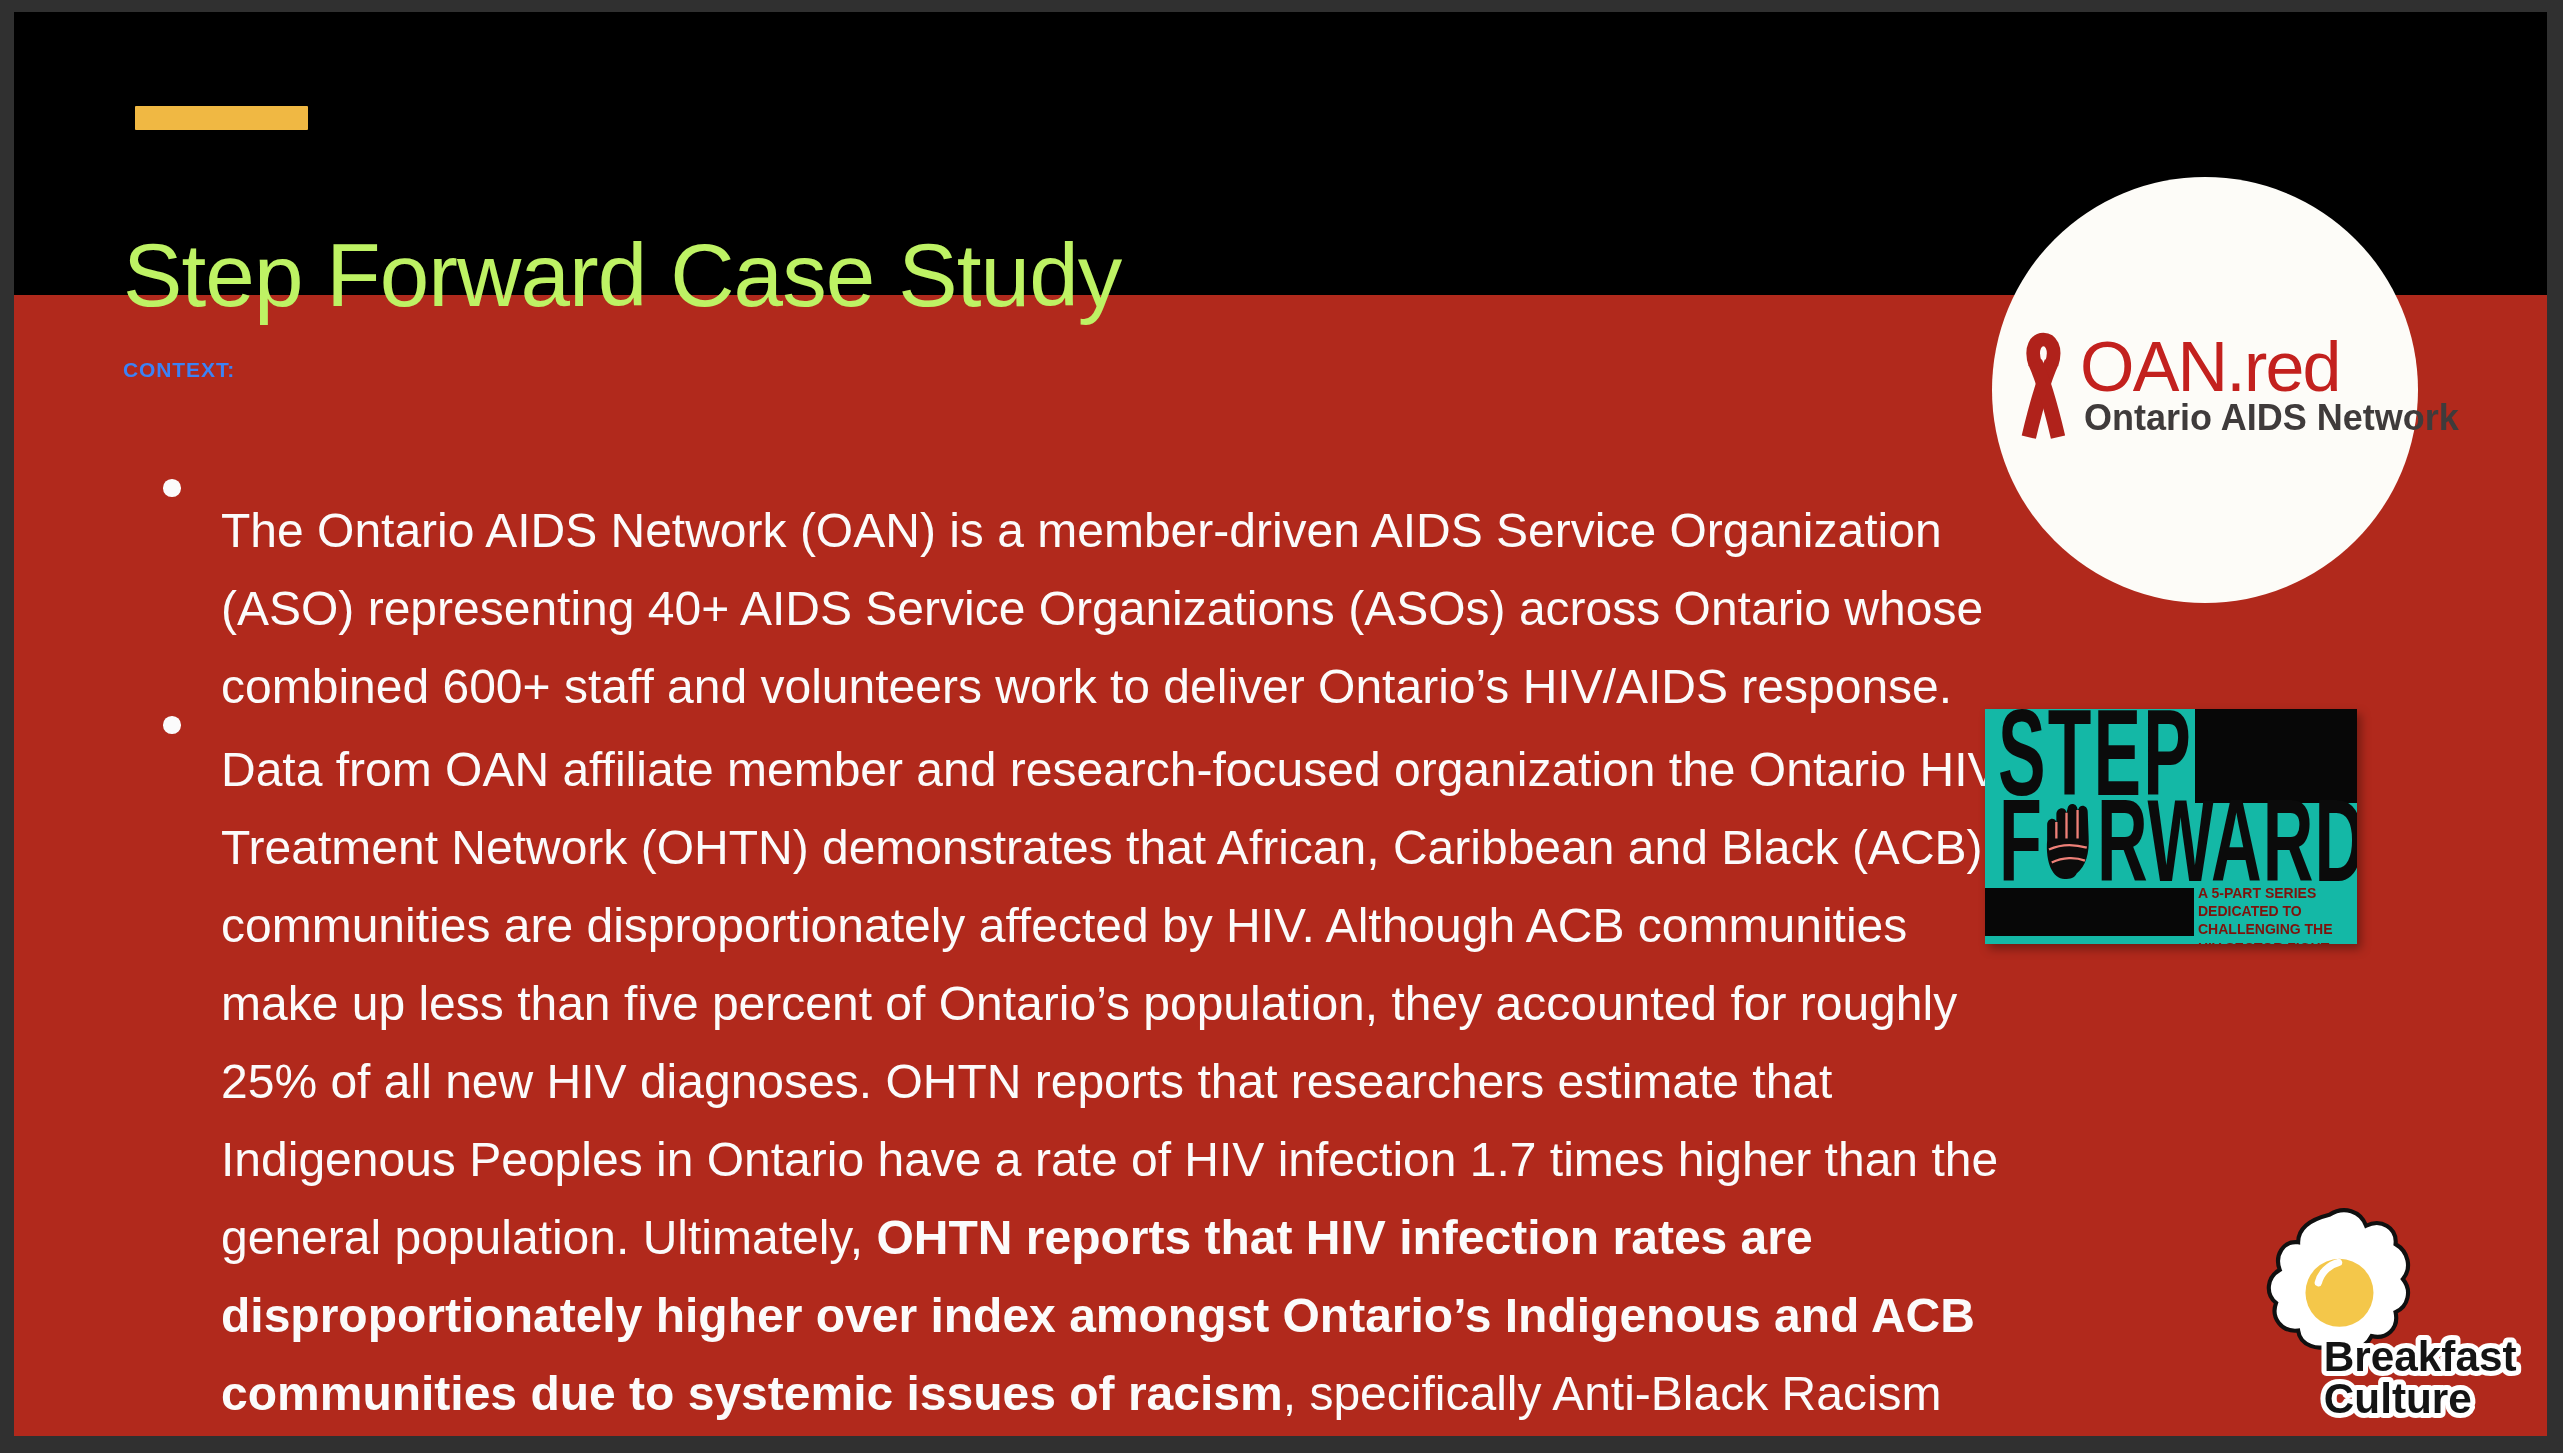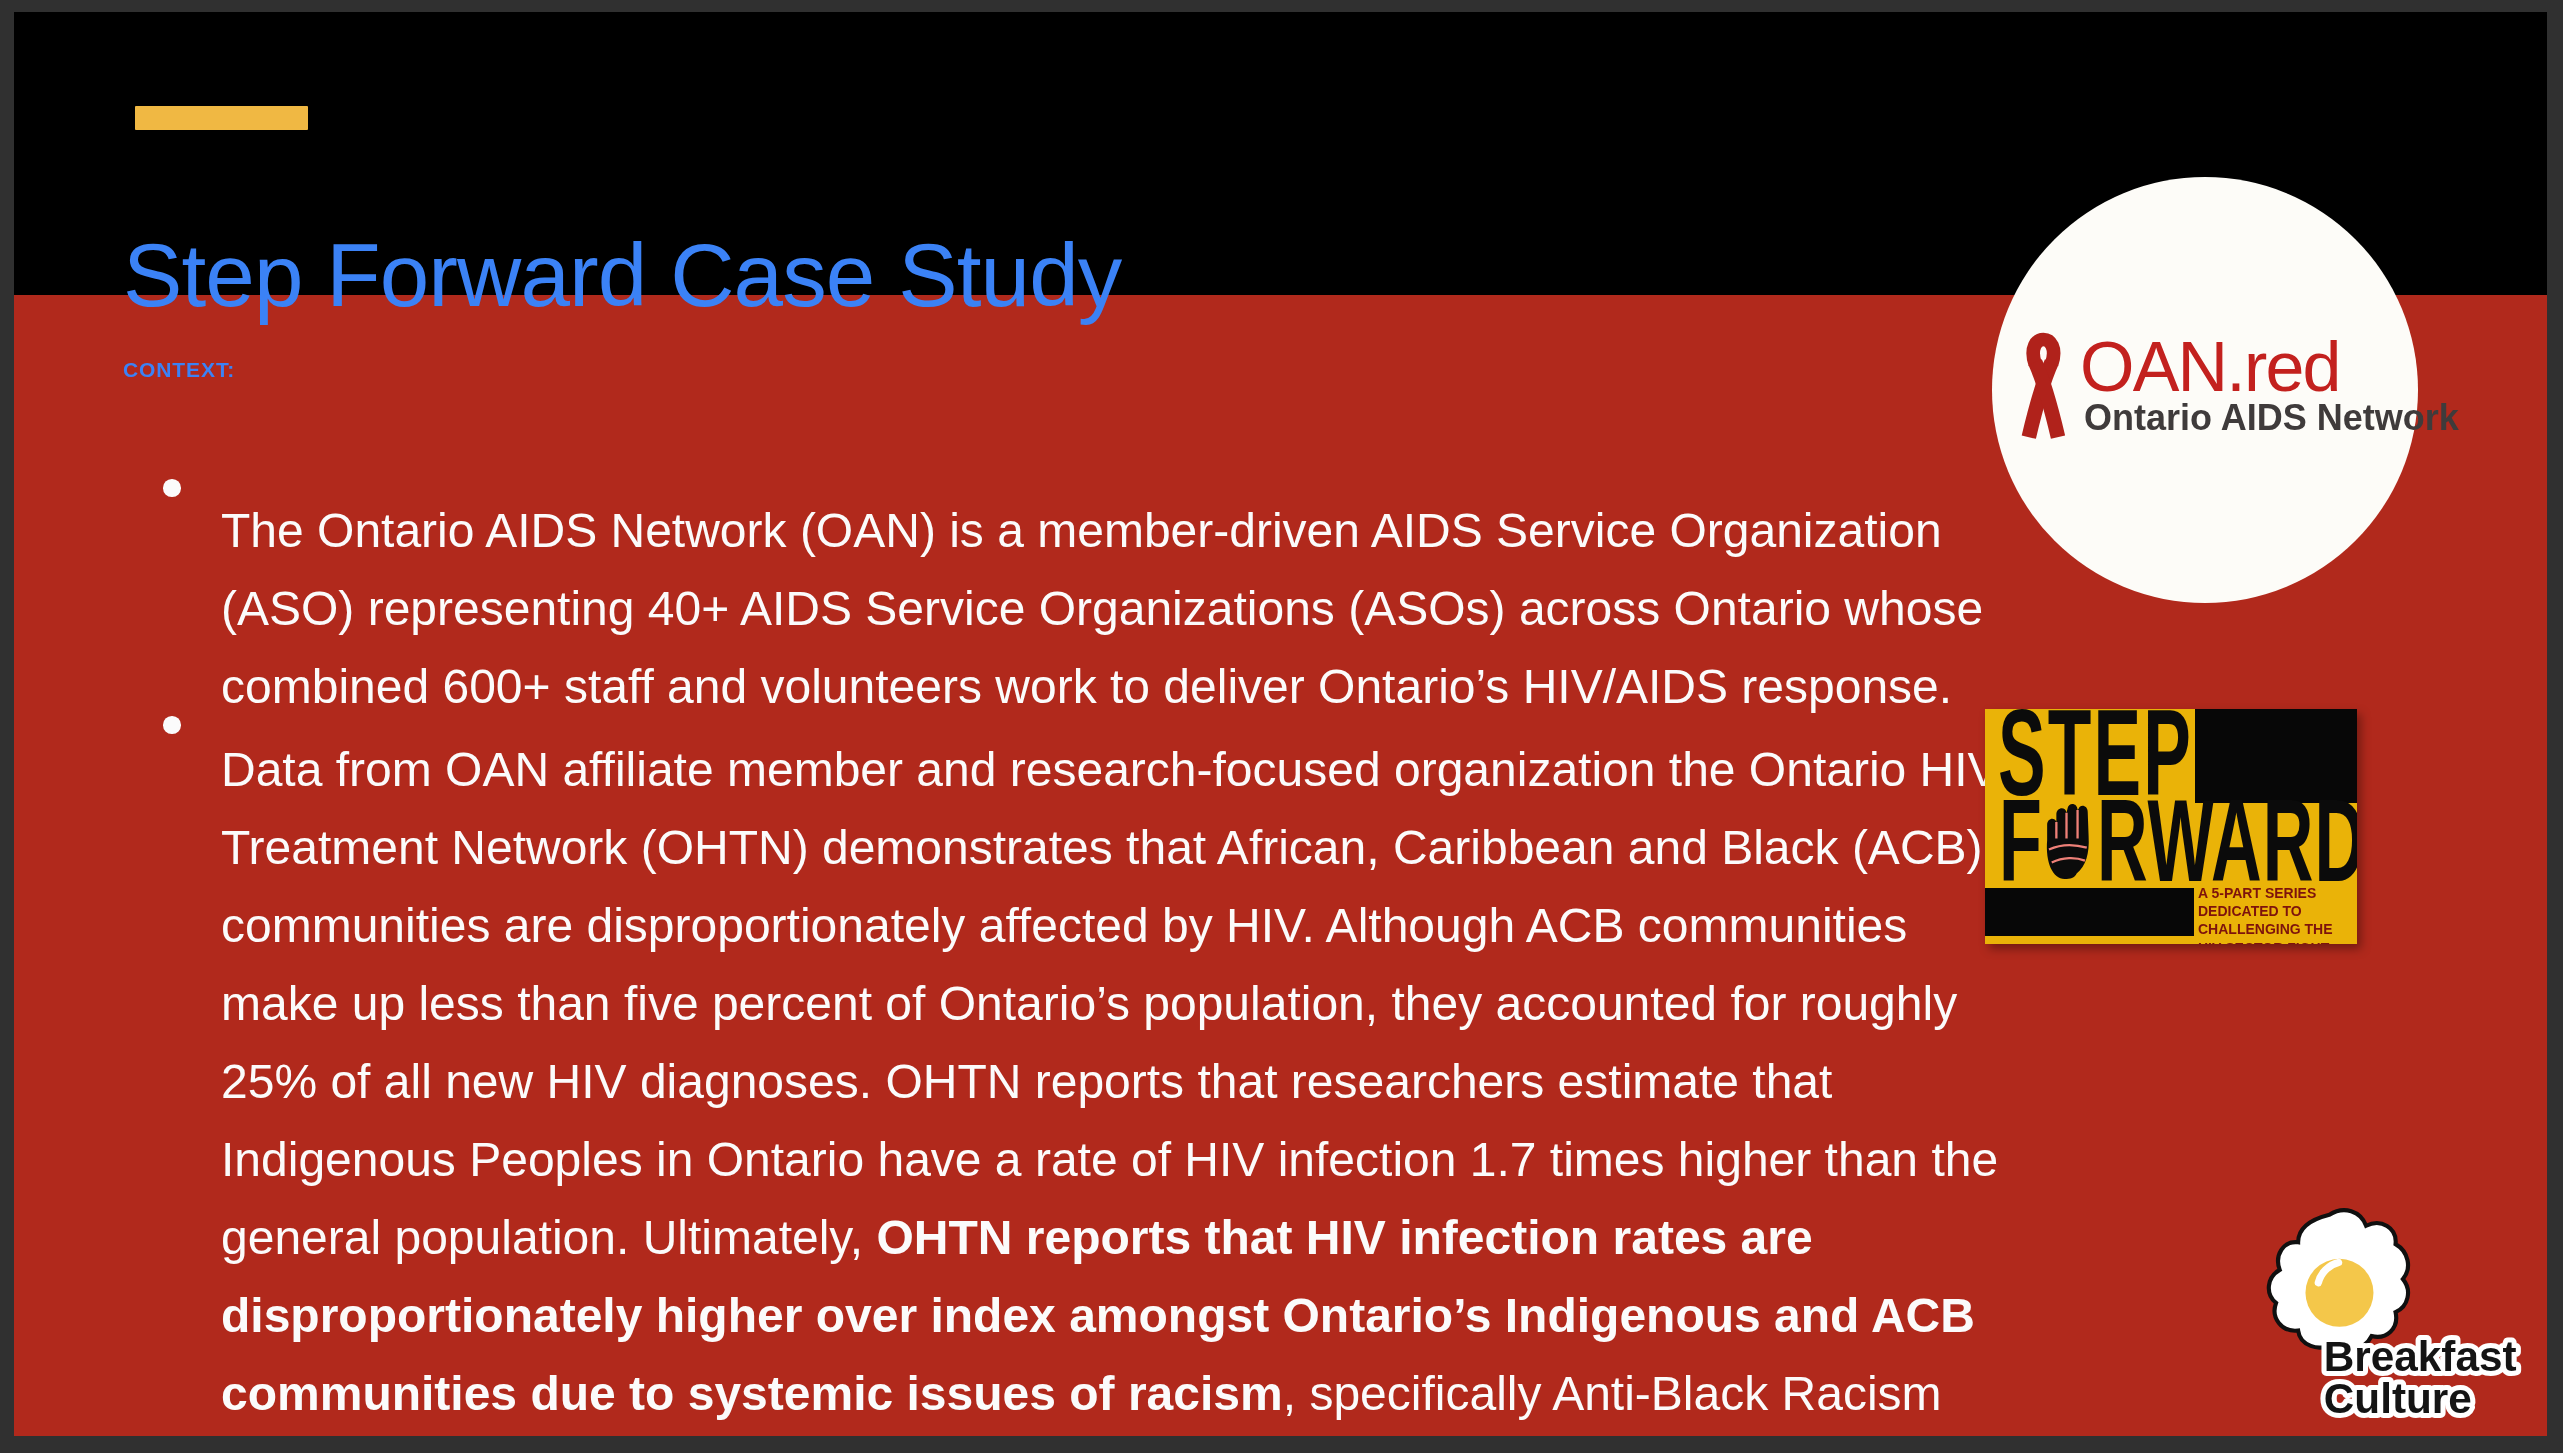--- a/index.html
+++ b/index.html
@@ -5,39 +5,39 @@
   html,body { margin:0; padding:0; background:#303030; }
   .canvas {
     position:relative; width:2563px; height:1453px;
     background:#303030; overflow:hidden;
     font-family:"Liberation Sans", sans-serif;
   }
   .slide { position:absolute; left:13.8px; top:12px; width:2533px; height:1424px; background:#000; }
   .slide-body { position:absolute; left:13.8px; top:295px; width:2533px; height:1141px; background:#B1291C; }
 
   .accent-bar { position:absolute; left:135px; top:106px; width:173px; height:24px; background:#F0B843; border-radius:0.9px; }
-  .title { position:absolute; left:123px; top:171px; font-size:89px; line-height:1; font-weight:400; color:#3b82f6; letter-spacing:-0.9px; white-space:nowrap; }
+  .title { position:absolute; left:123px; top:171px; font-size:89px; line-height:1; font-weight:400; color:#bef264; letter-spacing:-0.9px; white-space:nowrap; }
   .context-label { position:absolute; left:123px; top:358px; font-size:21px; font-weight:bold; color:#3b82f6; letter-spacing:0.9px; }
 
   .bullet-text { position:absolute; left:221px; width:1856px; font-size:48px; line-height:78px; color:#FBFBFB; white-space:pre-wrap; }
   .bullet-text.b1 { top:444px; }
   .bullet-text.b2 { top:683px; }
   .bullet-text strong { font-weight:bold; }
   .bullet-dot { position:absolute; left:163px; width:17.5px; height:17.5px; border-radius:50%; background:#FBFBFB; }
   .bullet-dot.d1 { top:479px; }
   .bullet-dot.d2 { top:716px; }
 
   
   .oan-logo { position:absolute; left:1992px; top:177px; width:426px; height:426px; border-radius:50%; background:#FDFCF8; }
   .oan-ribbon { position:absolute; left:2006px; top:322px; width:73px; height:119px; }
   .oan-wordmark { position:absolute; left:2080px; top:327px; font-size:70px; font-weight:normal; color:#C3211E; letter-spacing:-1.8px; white-space:nowrap; }
   .oan-tagline { position:absolute; left:2084px; top:397px; font-size:36px; font-weight:bold; color:#3F3B3B; white-space:nowrap; }
 
   
-  .sf-logo { position:absolute; left:1985px; top:709px; width:372px; height:235px; background:#eab308; box-shadow:3.7px 4.6px 9.2px rgba(0,0,0,0.35); overflow:hidden; }
+  .sf-logo { position:absolute; left:1985px; top:709px; width:372px; height:235px; background:#14b8a6; box-shadow:3.7px 4.6px 9.2px rgba(0,0,0,0.35); overflow:hidden; }
   .sf-block-tr { position:absolute; left:210px; top:0; width:162px; height:94px; background:#070707; }
   .sf-block-bl { position:absolute; left:0; top:179px; width:209px; height:48px; background:#070707; }
   .sf-word-top { position:absolute; left:13px; top:-18.4px; font-size:123px; line-height:1; font-weight:bold; color:#0B0B0B; letter-spacing:3.7px; transform:scale(0.58,1); transform-origin:0 0; white-space:nowrap; }
   .sf-f { position:absolute; left:13.8px; top:73px; font-size:117px; line-height:1; font-weight:bold; color:#0B0B0B; transform:scale(0.6,1); transform-origin:0 0; }
   .sf-rward { position:absolute; left:112px; top:73px; font-size:117px; line-height:1; font-weight:bold; color:#0B0B0B; letter-spacing:1.8px; transform:scale(0.6,1); transform-origin:0 0; white-space:nowrap; }
   .sf-fist { position:absolute; left:52px; top:87px; width:59px; height:85px; }
   .sf-captions { position:absolute; left:213px; top:175px; width:151px; color:#7D130C; font-weight:bold; font-size:14px; line-height:1.3; text-transform:uppercase; }
   .sf-captions .cap { margin:0 0 9.2px 0; }
 
   

